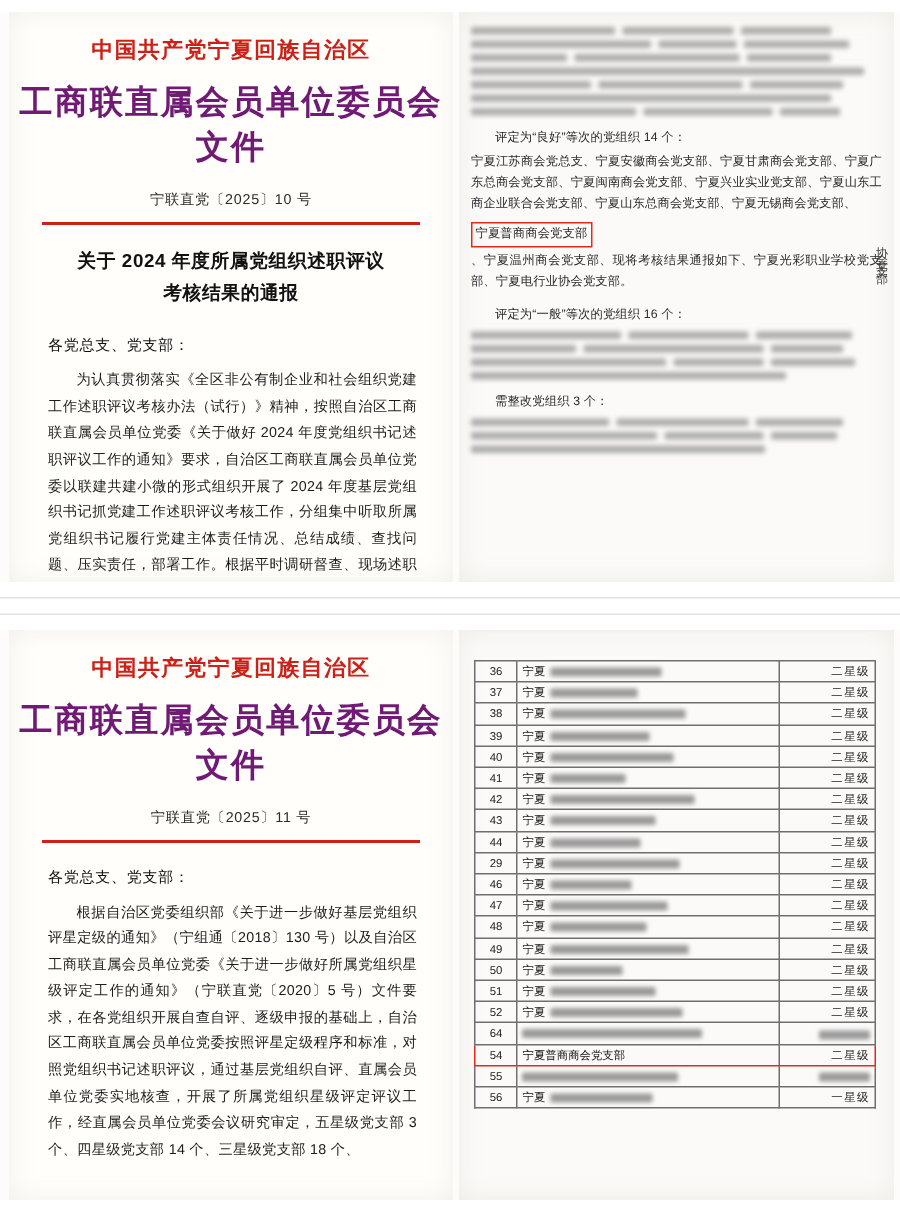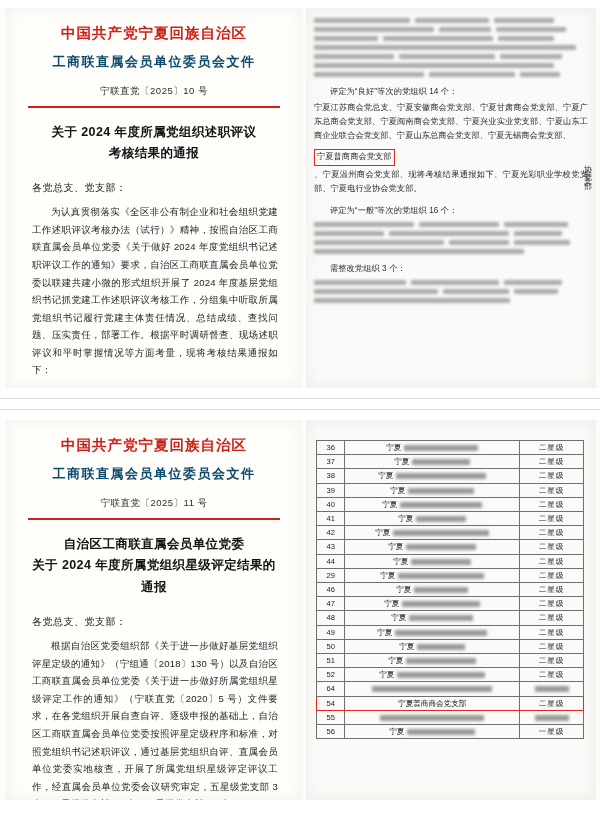--- a/index.html
+++ b/index.html
@@ -65,23 +65,23 @@
   .red-head1 {
     text-align: center;
     color: #cc2118;
     font-weight: bold;
     font-size: 14.5px;
     letter-spacing: 1px;
     margin-top: 16px;
   }
   .red-head2 {
     text-align: center;
-    color: #0c4a6e;
+    color: #701a75;
     font-weight: bold;
-    font-size: 13px;
+    font-size: 22px;
     letter-spacing: 1.5px;
     margin-top: 10px;
   }
   .doc-number {
     text-align: center;
     color: #2b2b2b;
     font-size: 9.5px;
     margin-top: 14px;
     letter-spacing: 0.5px;
   }
@@ -178,22 +178,22 @@
     font-size: 7.6px;
     color: #1c1c1c;
   }
   .tbl td {
     border: 1px solid #6f6f6f;
     height: 13.2px;
     padding: 0 3px;
     line-height: 13.2px;
   }
   .tbl td.c-idx { width: 22px; text-align: center; }
-  .tbl td.c-name { width: 170px; text-align: center; }
-  .tbl td.c-lvl { width: 58px; text-align: center; letter-spacing: 1px; }
+  .tbl td.c-name { width: 170px; text-align: left; }
+  .tbl td.c-lvl { width: 58px; text-align: right; letter-spacing: 1px; font-family: Liberation Serif, serif; }
   tr.row-hl td {
     border-top: 1.4px solid #e02a1d;
     border-bottom: 1.4px solid #e02a1d;
   }
   tr.row-hl td:first-child { border-left: 1.4px solid #e02a1d; }
   tr.row-hl td:last-child { border-right: 1.4px solid #e02a1d; }
   .smudge {
     display: inline-block;
     height: 6px;
     background: #9a9a9a;
@@ -307,25 +307,20 @@
 
   <div class="divider"></div>
 
   <div class="panel panel-bottom">
 
     <div class="doc-left">
       <div class="red-head1">中国共产党宁夏回族自治区</div>
       <div class="red-head2">工商联直属会员单位委员会文件</div>
       <div class="doc-number">宁联直党〔2025〕11 号</div>
       <div class="red-rule"></div>
-      <div class="doc-title">
-        <div>自治区工商联直属会员单位党委</div>
-        <div>关于 2024 年度所属党组织星级评定结果的</div>
-        <div>通报</div>
-      </div>
       <div class="doc-salutation">各党总支、党支部：</div>
       <div class="doc-body">根据自治区党委组织部《关于进一步做好基层党组织评星定级的通知》（宁组通〔2018〕130 号）以及自治区工商联直属会员单位党委《关于进一步做好所属党组织星级评定工作的通知》（宁联直党〔2020〕5 号）文件要求，在各党组织开展自查自评、逐级申报的基础上，自治区工商联直属会员单位党委按照评星定级程序和标准，对照党组织书记述职评议，通过基层党组织自评、直属会员单位党委实地核查，开展了所属党组织星级评定评议工作，经直属会员单位党委会议研究审定，五星级党支部 3 个、四星级党支部 14 个、三星级党支部 18 个、</div>
     </div>
 
     <div class="doc-right">
       <table class="tbl">
         <tbody>
             <tr>
               <td class="c-idx">36</td>
               <td class="c-name"><span>宁夏</span><span class="smudge" style="width: 74px; margin-left: 3px;"></span></td>

